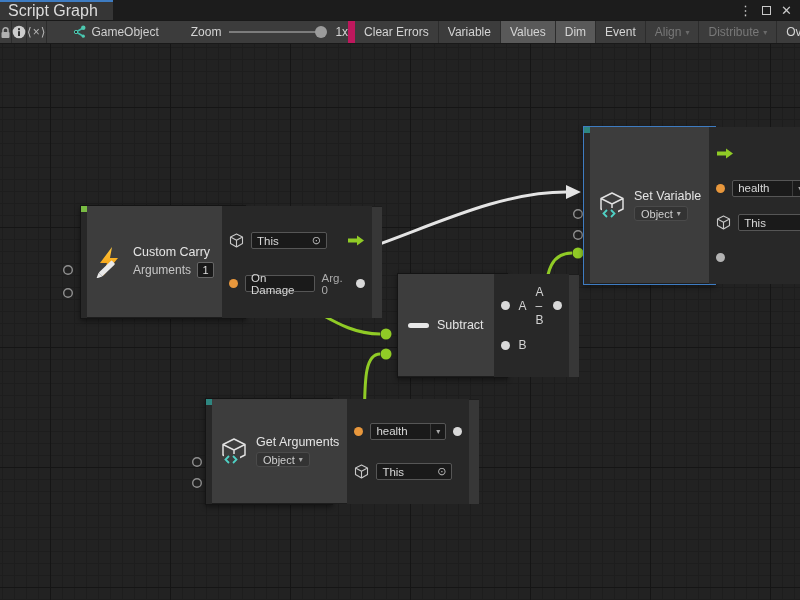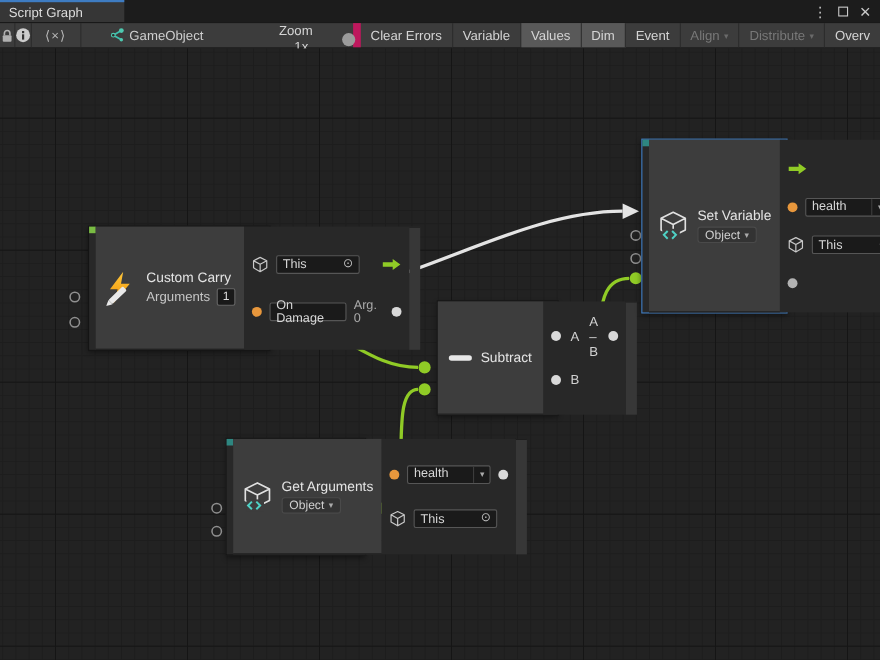--- a/index.html
+++ b/index.html
@@ -5,40 +5,40 @@
   * { margin:0; padding:0; box-sizing:border-box; }
   html,body { width:800px; height:600px; overflow:hidden; background:#191919;
               font-family:"Liberation Sans", sans-serif; -webkit-font-smoothing:antialiased; }
 
   .app { position:relative; width:800px; height:600px; }
 
   
   .tabbar { position:absolute; top:0; left:0; width:800px; height:20px; background:#1c1c1c;
             display:flex; align-items:stretch; }
   .tab { width:113px; background:#363636; border-top:2px solid #3e7cc2; color:#dddddd;
-         font-size:12px; display:flex; align-items:center; padding-left:8px;text-align:right; }
+         font-size:16px; display:flex; align-items:center; padding-left:8px;text-align:right; }
   .winctrl { margin-left:auto; display:flex; align-items:center; gap:10px; padding-right:8px;
              color:#c9c9c9; }
   .winctrl .glyph { font-size:13px; line-height:1; cursor:default; }
   .maxbox { width:9px; height:9px; border:1.5px solid #c9c9c9; display:inline-block; }
 
   
   .toolbar { position:absolute; top:20px; left:0; width:800px; height:24px; background:#3c3c3c;
              border-top:1px solid #191919; border-bottom:1px solid #191919;
              display:flex; align-items:stretch; color:#d4d4d4; font-size:12px; }
   .tseg { display:flex; align-items:center; justify-content:center; border-right:1px solid #2c2c2c; }
   .tbtn { display:flex; align-items:center; justify-content:center; padding:0 9px;
           border-right:1px solid #2c2c2c; white-space:nowrap; }
   .tbtn.active { background:#595959;justify-content:flex-end; }
   .tbtn.disabled { color:#787878; }
   .caret { font-size:8px; margin-left:4px; color:#aaaaaa; }
   .tbtn.disabled .caret { color:#6a6a6a; }
   .codeglyph { font-size:12px; color:#b9b9b9; letter-spacing:1px; }
   .go-label { margin-left:5px; color:#cfcfcf; }
-  .zoomwrap { display:flex; align-items:center;flex-direction:column; }
+  .zoomwrap { display:flex; align-items:center; }
   .zoom-track { position:relative; width:92px; height:2px; background:#7d7d7d; margin:0 4px; }
   .zoom-handle { position:absolute; right:-6px; top:-5px; width:12px; height:12px;
                  border-radius:50%; background:#9b9b9b; }
 
   
   .canvas { position:absolute; top:44px; left:0; width:800px; height:556px; background:#222222;
     background-image:
       linear-gradient(#151515 1px, transparent 1px),
       linear-gradient(90deg,#151515 1px, transparent 1px),
       linear-gradient(#1d1d1d 1px, transparent 1px),

